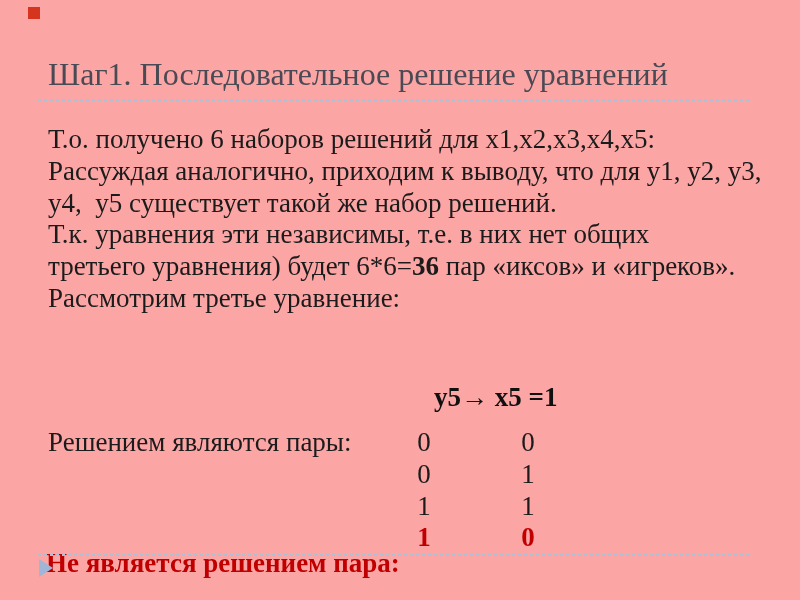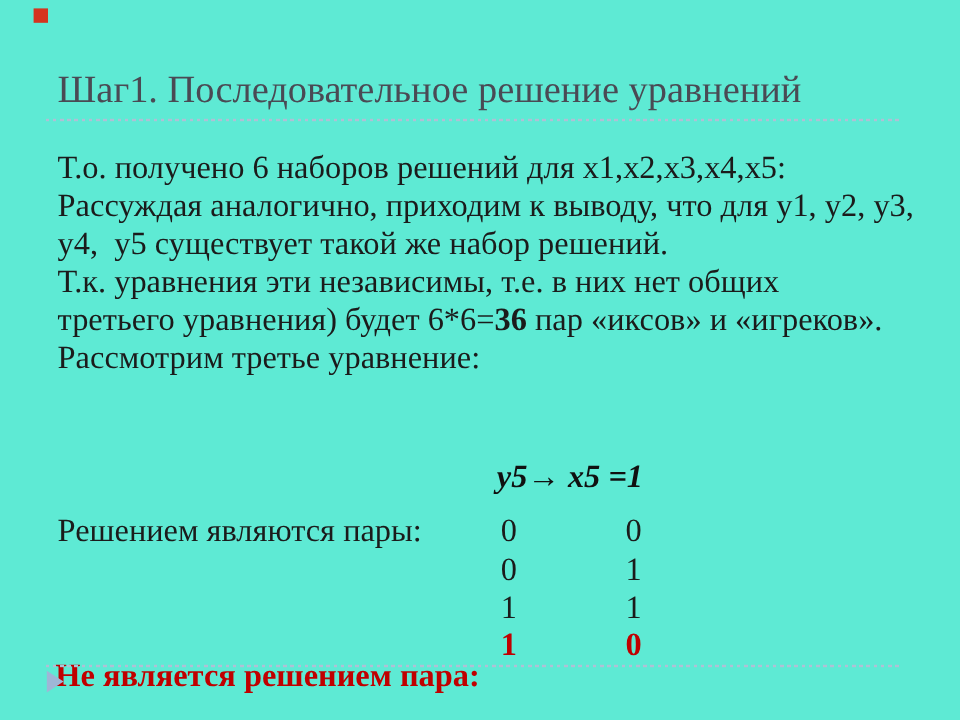--- a/index.html
+++ b/index.html
@@ -1,39 +1,39 @@
 <!DOCTYPE html>
 <html><head>
 <meta charset="utf-8">
 <style>
   html,body { margin:0; padding:0; background:#ffffff; }
   .slide {
-    position:relative; width:800px; height:600px; background:#5eead4;
+    position:relative; width:800px; height:600px; background:#fca5a5;
     font-family:"Liberation Serif", serif; overflow:hidden;
   }
   .accent-square { position:absolute; left:28px; top:7px; width:12px; height:12px; background:#D5341F; }
   .title {
     position:absolute; left:48px; top:56px; margin:0;
     font-size:32px; font-weight:400; color:#4A4A54; white-space:pre;
   }
   .rule {
     position:absolute; left:38px; width:712px; height:2px;
     background-image:repeating-linear-gradient(90deg,#AFC0D5 0 3px,transparent 3px 6px);
   }
   .rule-top { top:99px; }
   .rule-bottom { top:554px; }
   .body-text {
     position:absolute; left:48px; top:124px; width:712px;
     font-size:27px; line-height:31.8px; color:#1B1B1B;
   }
   .body-line { white-space:pre; }
   .bold { font-weight:bold; }
   .equation {
-    position:absolute; left:414px; top:382px;
-    font-size:27px; font-weight:bold; color:#101010; white-space:pre;font-style:italic;
+    position:absolute; left:434px; top:382px;
+    font-size:27px; font-weight:bold; color:#101010; white-space:pre;
   }
   .pairs-label {
     position:absolute; left:48px; top:427px;
     font-size:27px; color:#1B1B1B; white-space:pre;text-align:center;
   }
   .pair-value {
     position:absolute; width:40px; text-align:center;
     font-size:27px; color:#1B1B1B;
   }
   .colA { left:404px; }

